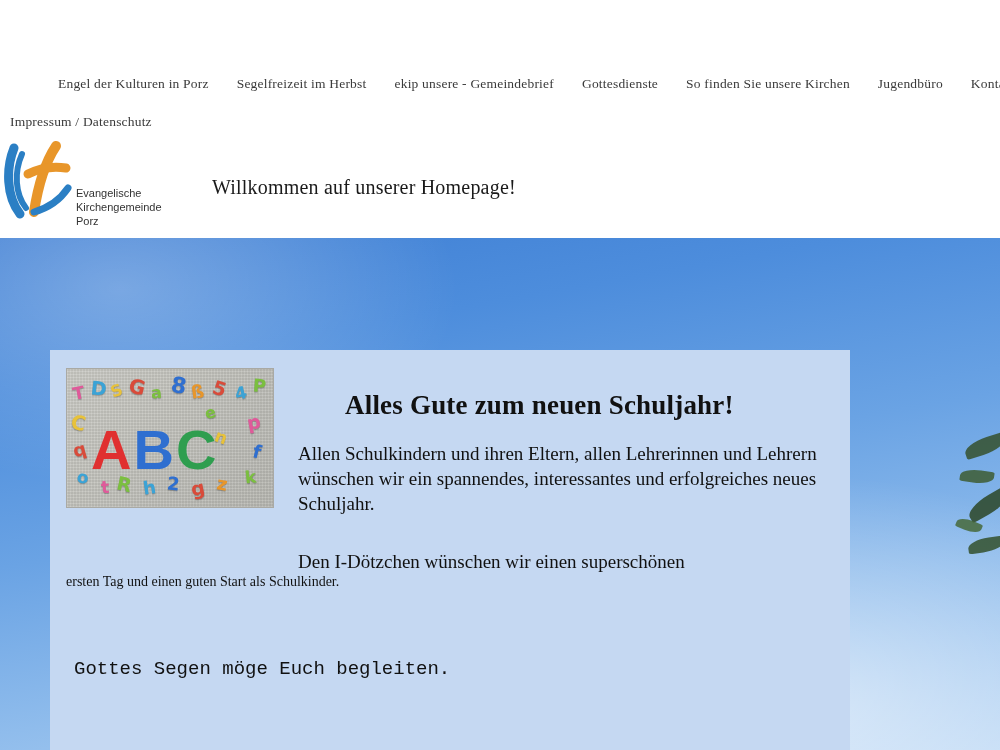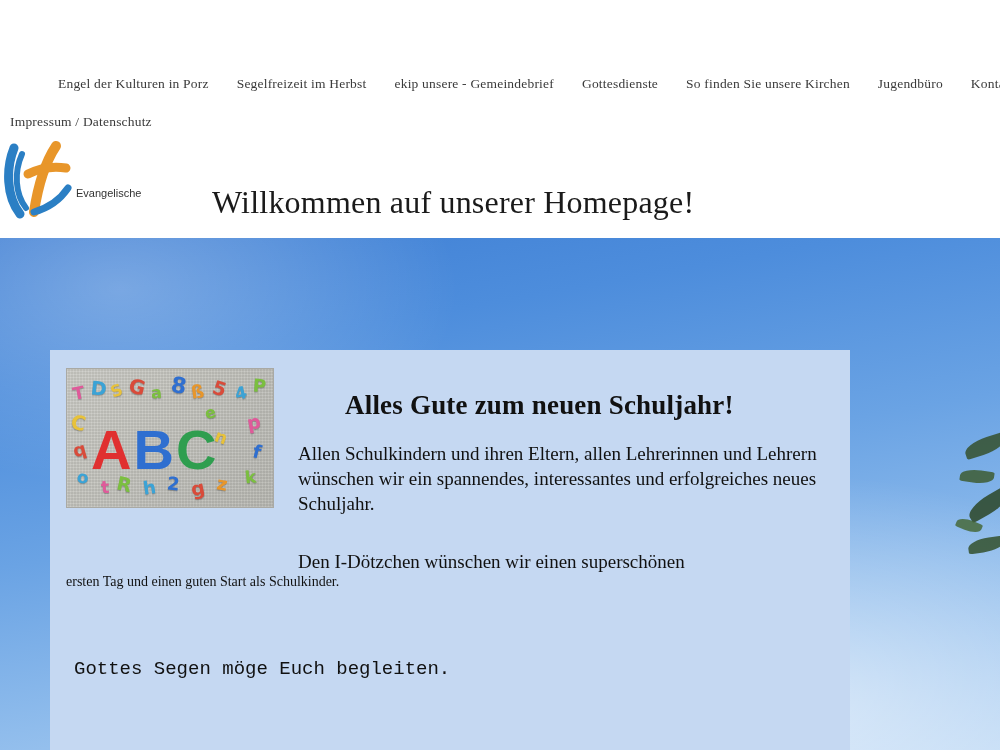--- a/index.html
+++ b/index.html
@@ -64,21 +64,21 @@
     width: 180px;
     height: 92px;
   }
   .logo-svg { display: block; }
 
   
   .welcome {
     position: absolute;
     top: 163px;
     left: 212px;
-    font-size: 32px;
+    font-size: 20px;
     color: #1a1a1a;
     font-family: "Liberation Serif", serif;
     font-weight: normal;
     letter-spacing: 0.2px;
   }
 
   
   .bg {
     position: absolute;
     top: 238px;
@@ -227,20 +227,21 @@
     <div class="logo-wrap">
       <svg class="logo-svg" width="180" height="92" viewBox="0 0 180 92">
         <path d="M10 14 C 2 34, 2 62, 16 80" stroke="#2b7fc4" stroke-width="9" fill="none" stroke-linecap="round"></path>
         <path d="M18 20 C 10 38, 11 60, 22 74" stroke="#2b7fc4" stroke-width="6" fill="none" stroke-linecap="round"></path>
         <path d="M30 78 C 34 52, 40 30, 52 12" stroke="#e8962a" stroke-width="10" fill="none" stroke-linecap="round"></path>
         <path d="M24 40 C 36 34, 50 32, 62 34" stroke="#e8962a" stroke-width="9" fill="none" stroke-linecap="round"></path>
         <path d="M30 78 C 44 74, 56 66, 64 54" stroke="#2b7fc4" stroke-width="7" fill="none" stroke-linecap="round"></path>
       </svg>
       <div style="position:absolute; left:72px; top:52px; font-family:'Liberation Sans', sans-serif; font-size:11px; color:#333; line-height:14px;">
         <div>Evangelische</div>
+        <div>Kirchengemeinde Porz</div>
       </div>
     </div>
 
     <h1 class="welcome">Willkommen auf unserer Homepage!</h1>
   </div>
 
   <div class="bg">
     <div class="leaf l1"></div>
     <div class="leaf l2"></div>
     <div class="leaf l3"></div>

